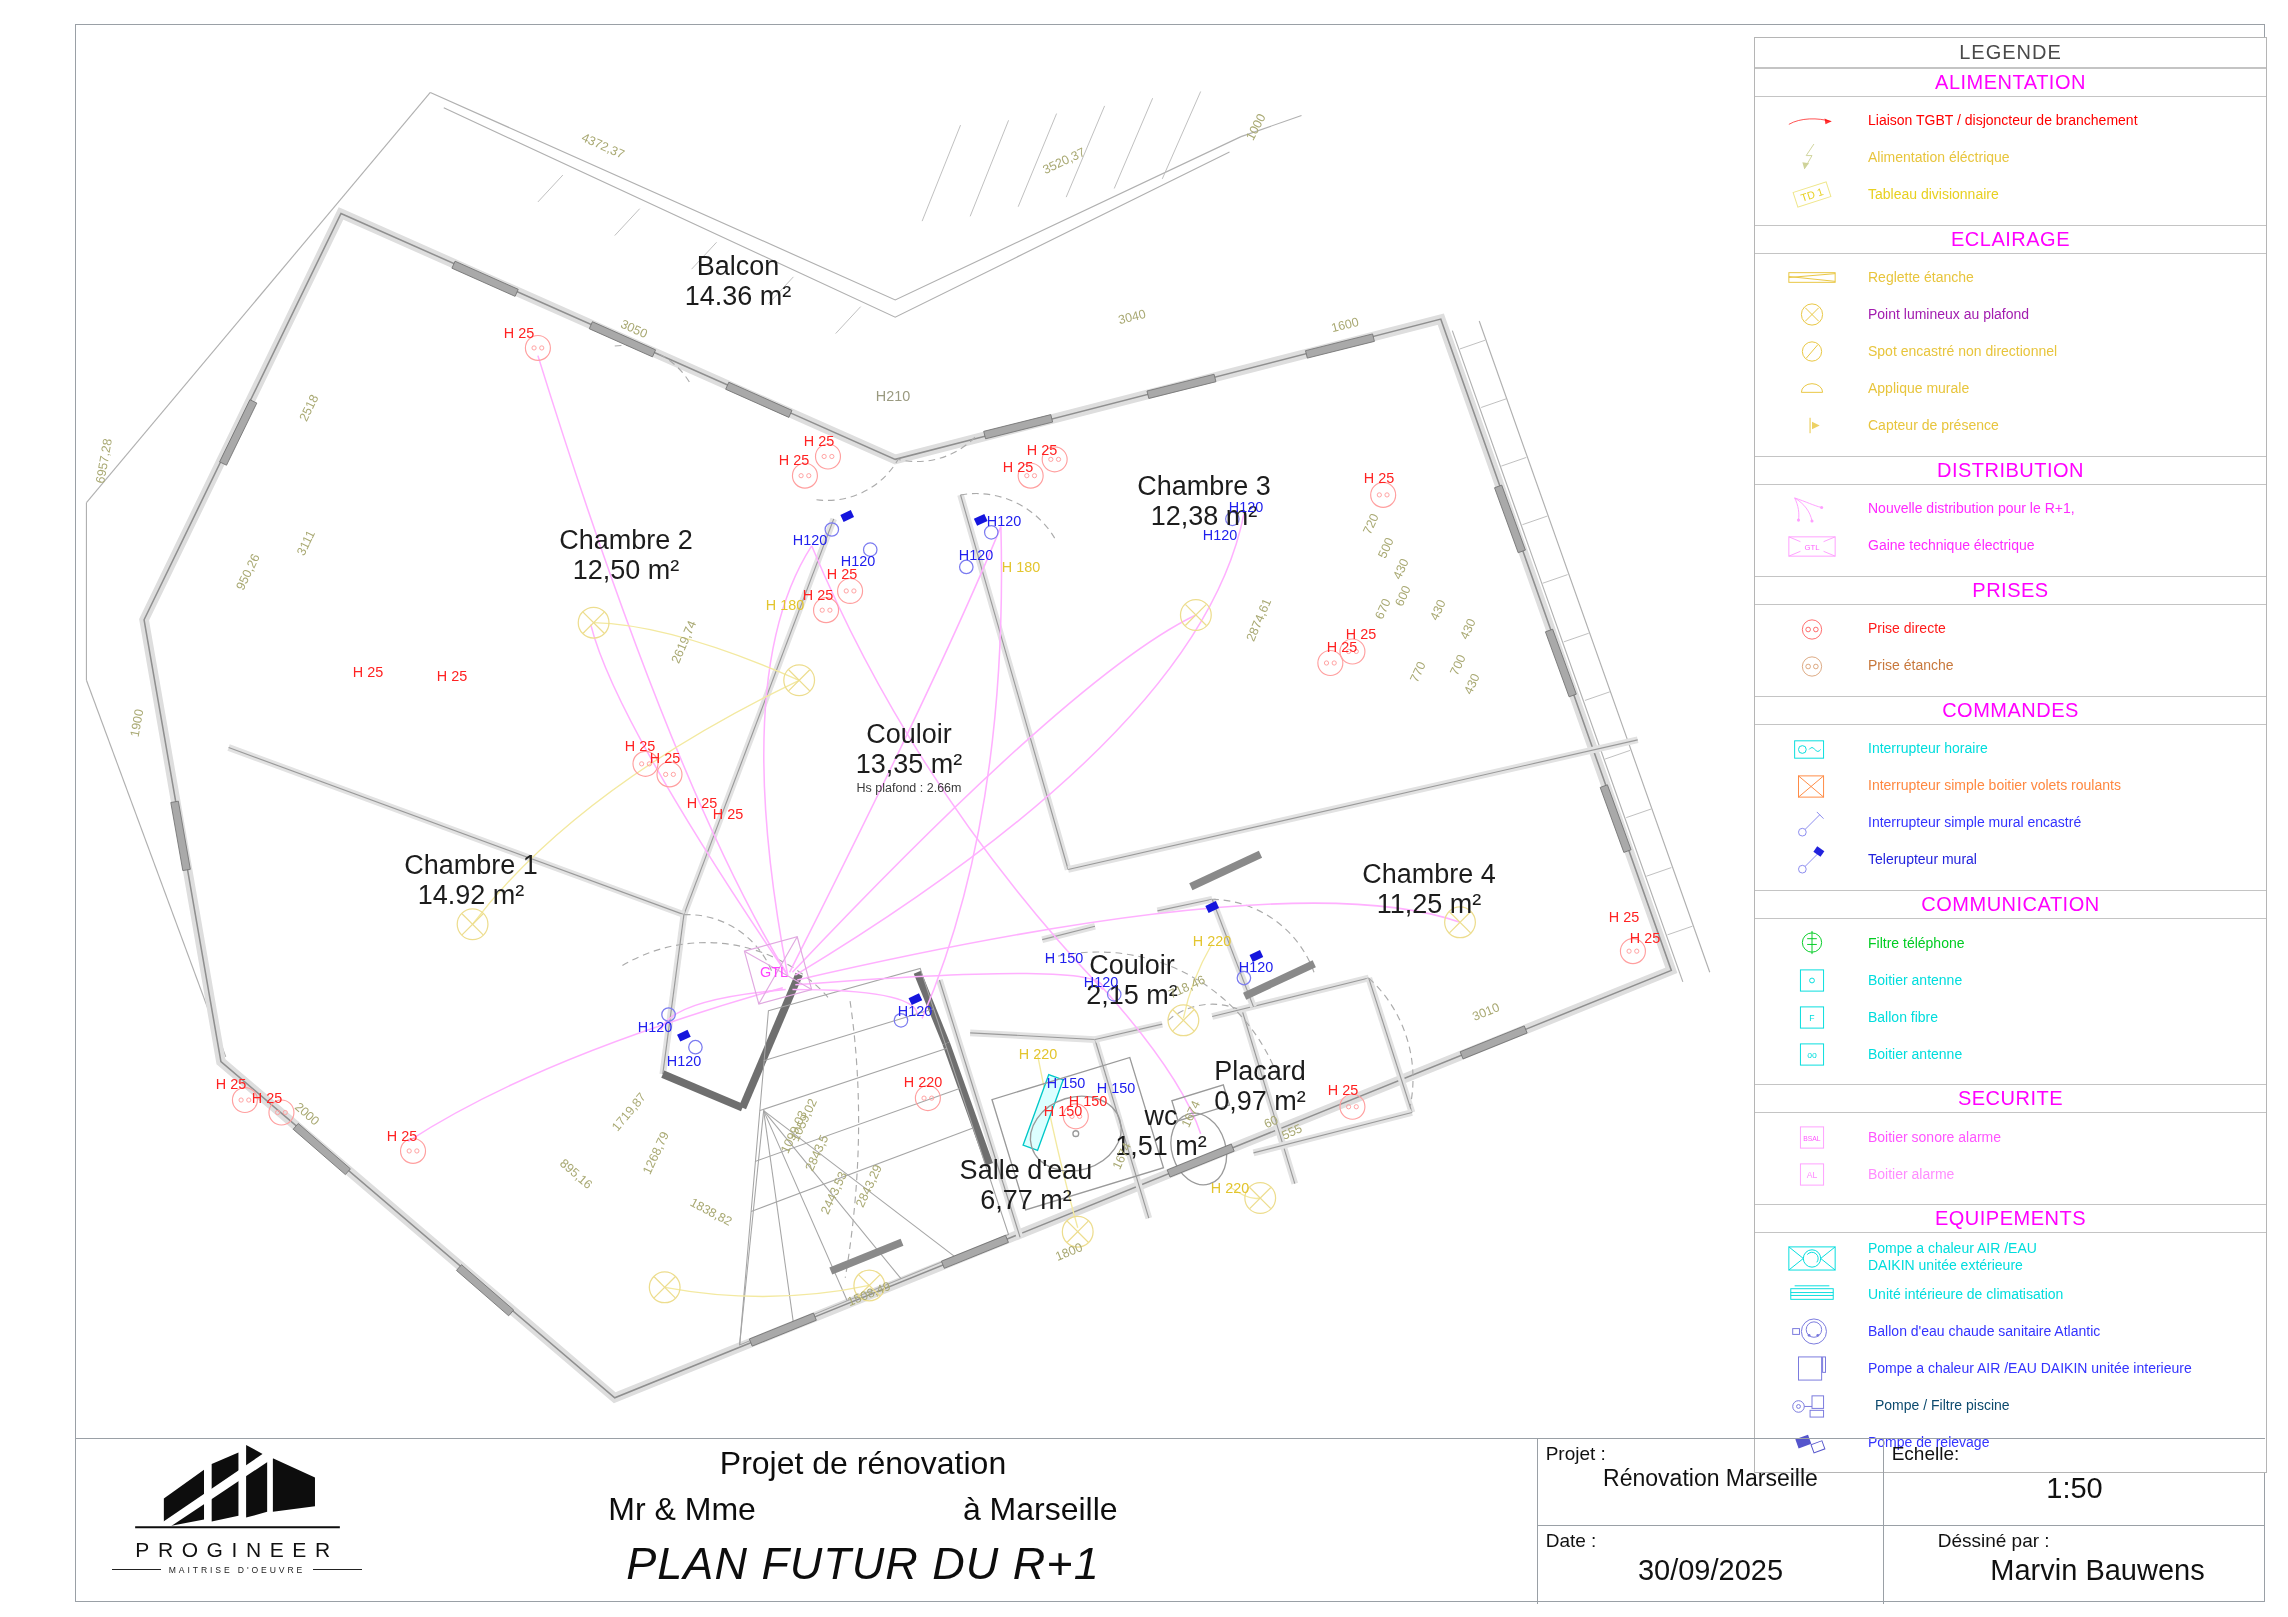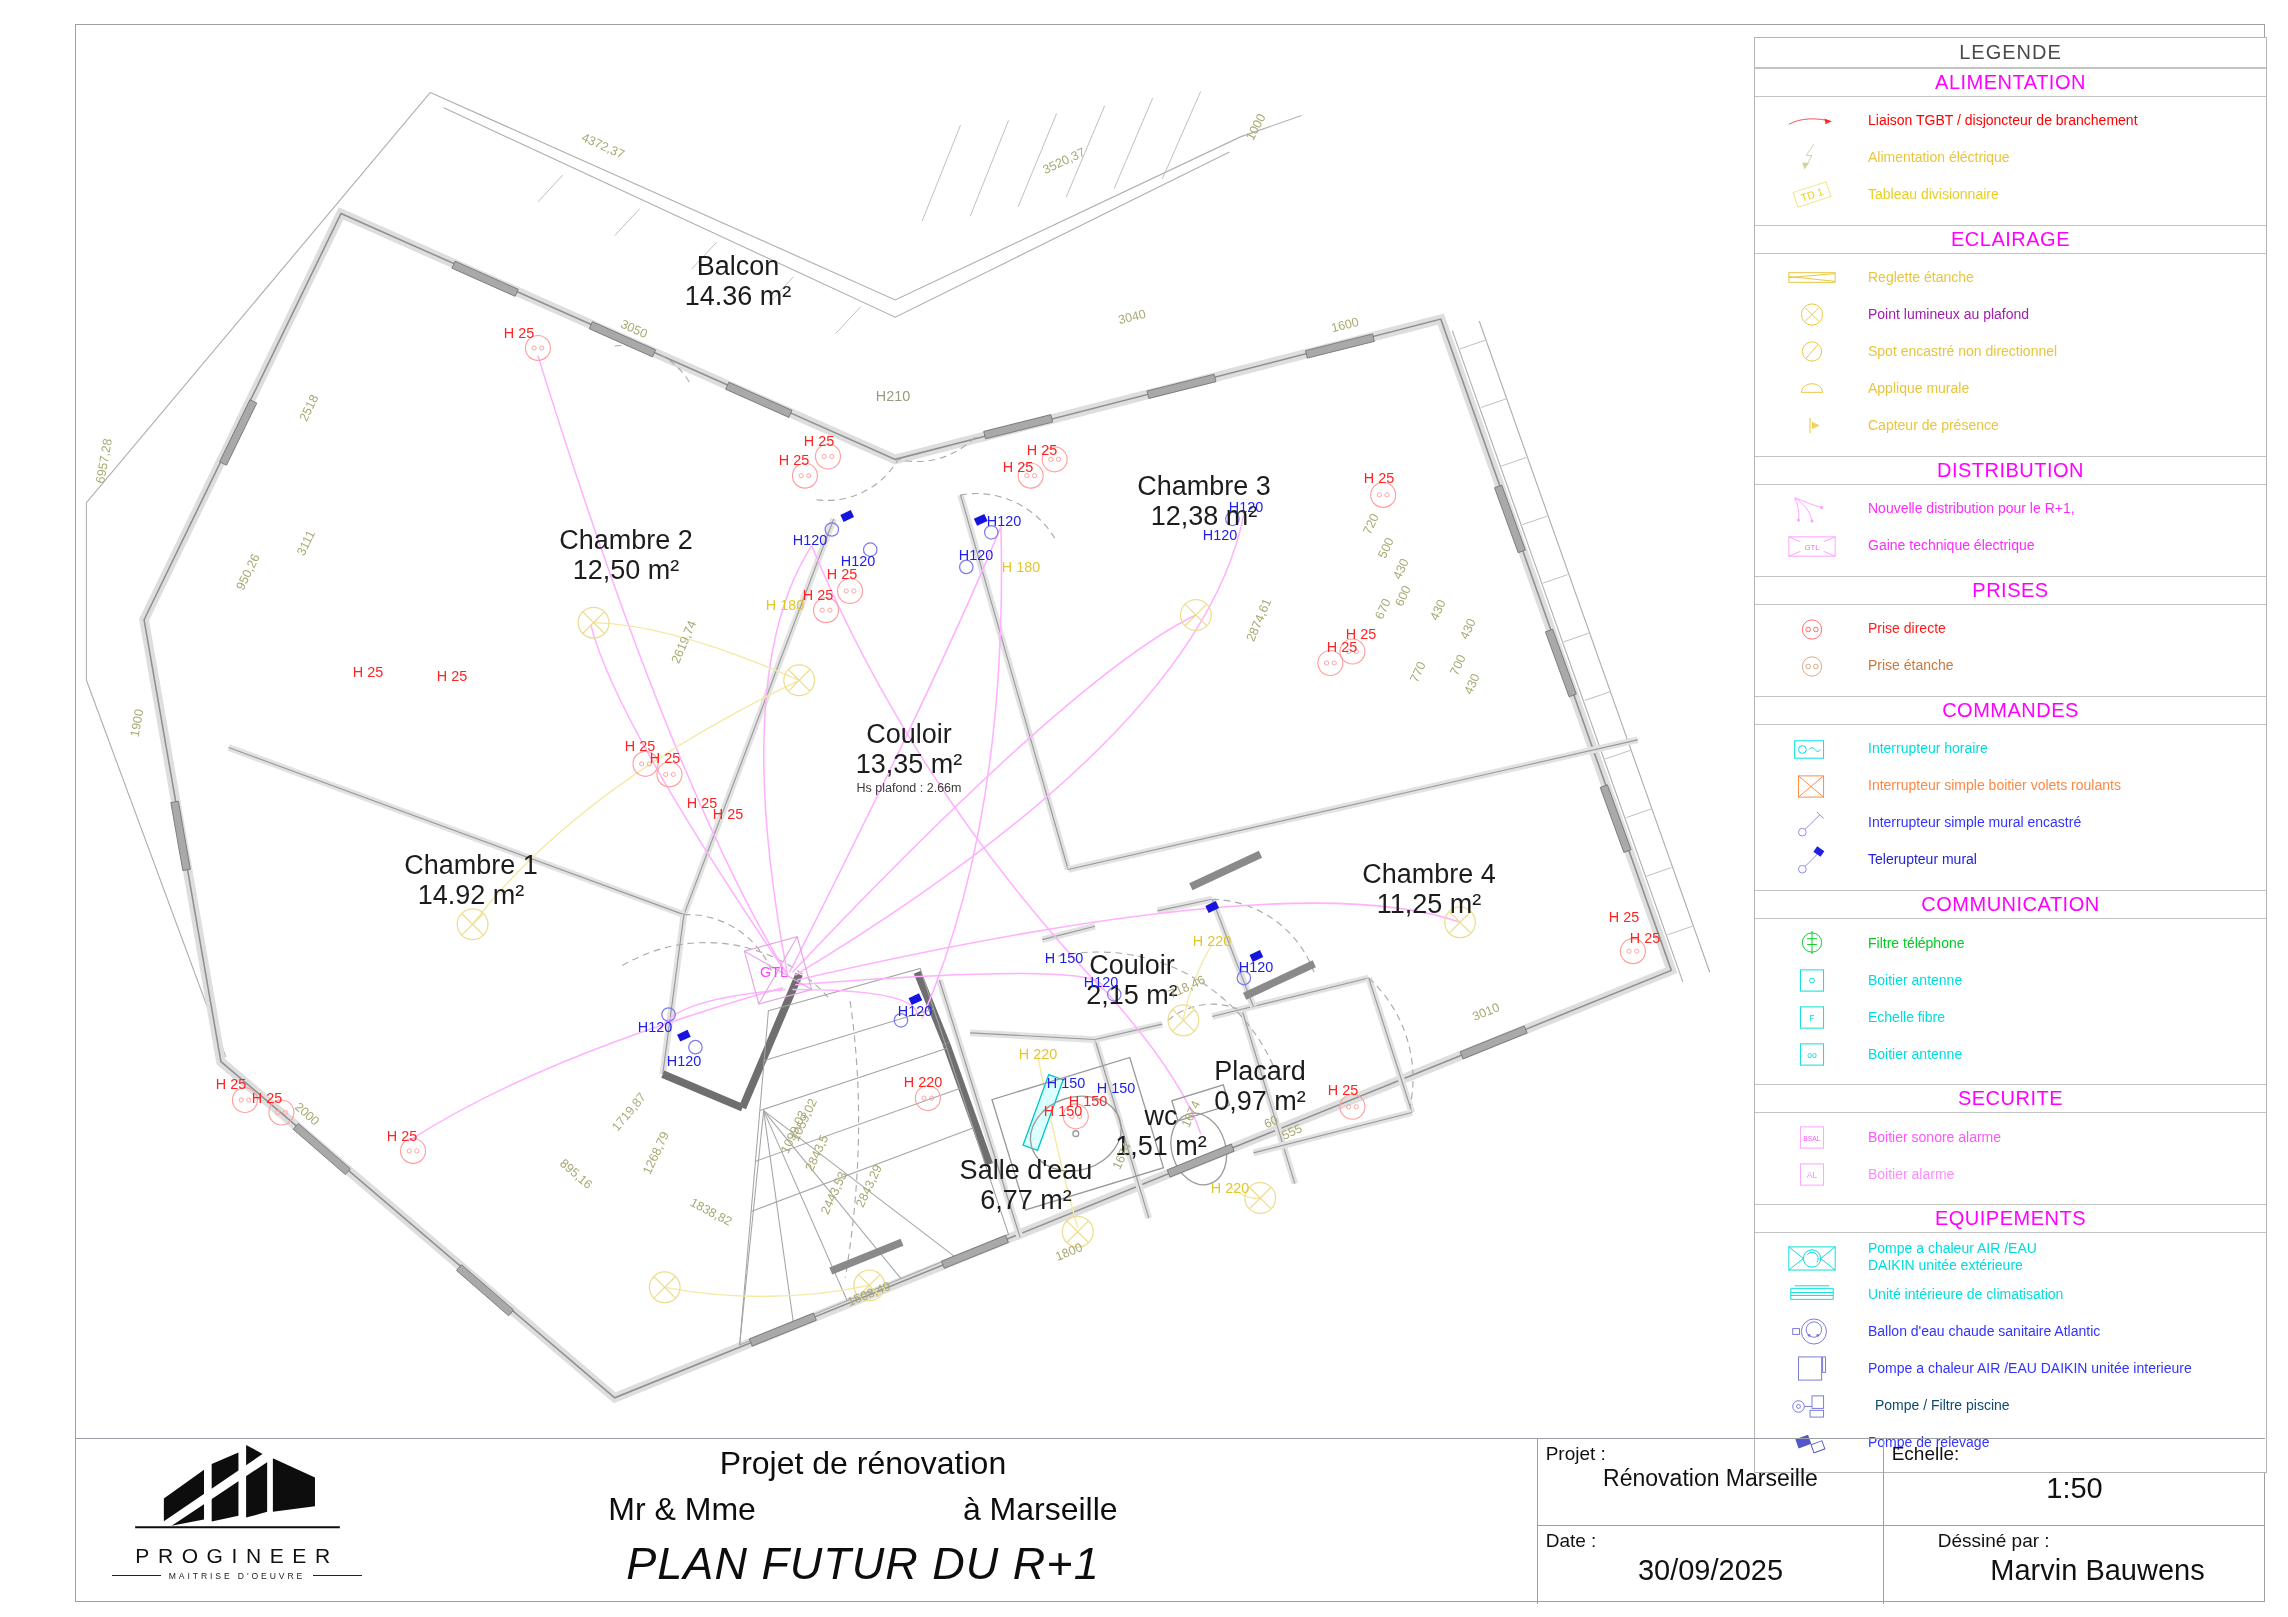--- a/index.html
+++ b/index.html
@@ -41,21 +41,21 @@
   .lg-ico{width:113px;display:flex;justify-content:center;align-items:center;flex:none;}
   .lg-lab{font-size:14px;white-space:pre-line;line-height:1.25;}
 
   
   #tband{position:absolute;left:75px;top:1438px;width:2190px;height:164px;border-top:1.4px solid #9aa0a6;box-sizing:border-box;}
   .tb-cell{position:absolute;box-sizing:border-box;border-left:1px solid #9aa0a6;}
   .tb-label{font-size:19px;color:#111;padding:3.8px 0 0 7.7px;}
   .tb-value{text-align:center;color:#111;}
   #cell-left{position:absolute;left:0;top:0;width:1462px;height:164px;}
   #logo{position:absolute;left:37px;top:3.8px;width:250px;text-align:center;color:#111;}
-  #logo .lname{font-size:21px;letter-spacing:8.6px;margin-top:9px;font-weight:400;}
+  #logo .lname{font-size:21px;letter-spacing:8.6px;margin-top:3px;font-weight:400;}
   #logo .lsub{display:flex;align-items:center;gap:7.7px;margin-top:2.9px;}
   #logo .lsub span{font-size:8.6px;letter-spacing:2.9px;white-space:nowrap;color:#222;}
   #logo .lsub i{flex:1;height:0;border-top:1.4px solid #222;}
   #titles{position:absolute;left:231px;top:5.8px;width:1114px;text-align:center;color:#0d0d0d;}
   #title-l1{font-size:32px;}
   #title-l2{font-size:32px;display:flex;justify-content:center;gap:207px;margin-top:9.6px;}
   #title-l3{font-size:45px;font-style:italic;margin-top:9.6px;letter-spacing:1px;}
 </style>
 </head>
 <body>
@@ -654,21 +654,21 @@
             </div>
             <div class="lg-lab" style="color: rgb(0, 221, 221);">Boitier antenne</div>
           </div>
           <div class="lg-row">
             <div class="lg-ico">
               <svg width="54" height="31" viewBox="0 0 56 32">
                 <rect x="16" y="5" width="24" height="22" stroke="#00dddd" fill="none"></rect>
                 <text x="28" y="20" text-anchor="middle" font-size="9" fill="#00dddd" font-family="Liberation Sans">F</text>
               </svg>
             </div>
-            <div class="lg-lab" style="color: rgb(0, 221, 221);">Echelle fibre</div>
+            <div class="lg-lab" style="color: rgb(0, 221, 221);">Ballon fibre</div>
           </div>
           <div class="lg-row">
             <div class="lg-ico">
               <svg width="54" height="31" viewBox="0 0 56 32">
                 <rect x="16" y="5" width="24" height="22" stroke="#00dddd" fill="none"></rect>
                 <text x="28" y="20" text-anchor="middle" font-size="9" fill="#00dddd" font-family="Liberation Sans">oo</text>
               </svg>
             </div>
             <div class="lg-lab" style="color: rgb(0, 221, 221);">Boitier antenne</div>
           </div>

